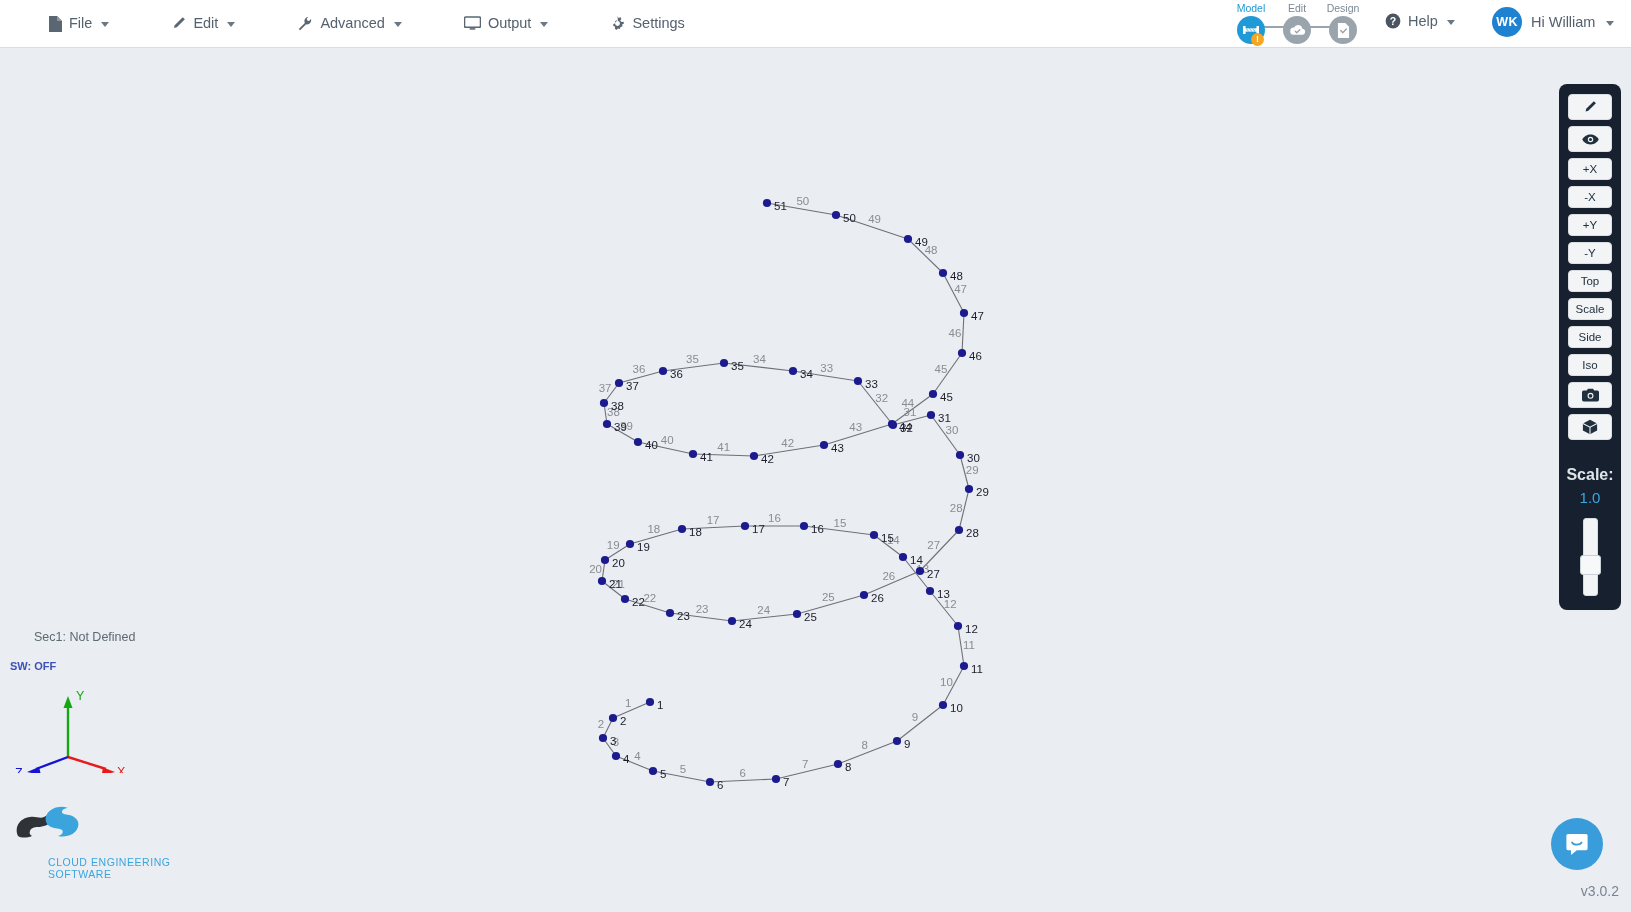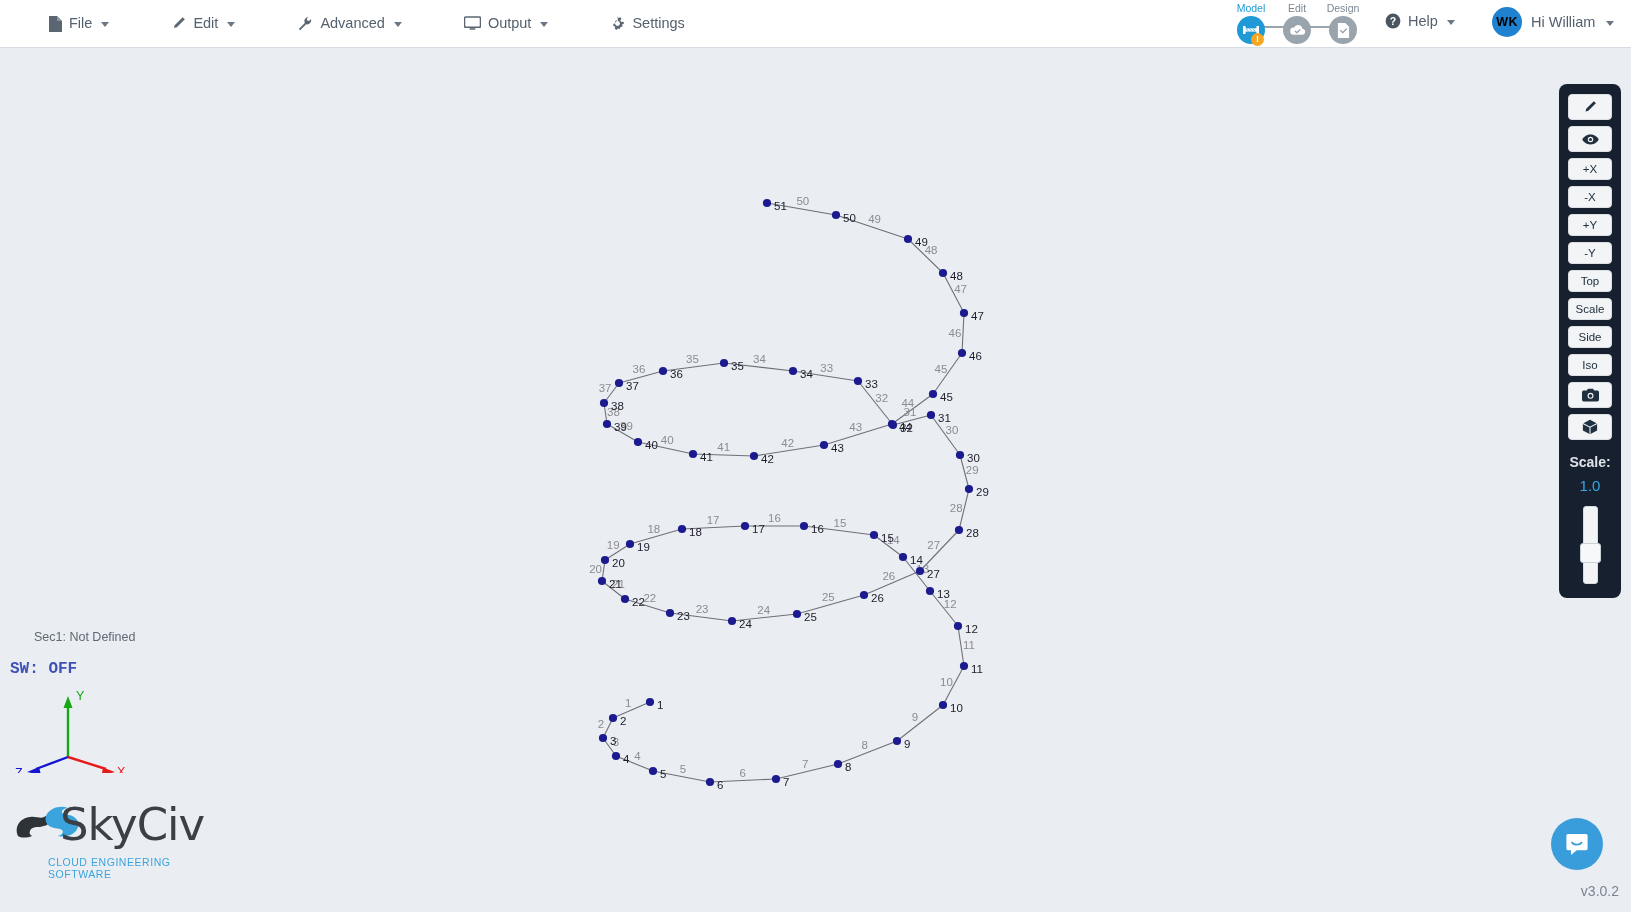--- a/index.html
+++ b/index.html
@@ -77,42 +77,42 @@
     display: flex; align-items: center; gap: 7px;
     color: #54616e; font-size: 14.5px; cursor: pointer;
   }
   #user-menu {
     position: absolute; left: 1492px; top: 7px;
     display: flex; align-items: center; gap: 9px;
     color: #54616e; font-size: 14.5px; cursor: pointer;
   }
   #avatar {
     width: 30px; height: 30px; border-radius: 50%;
-    background: #1f82d0; color: #000000;
+    background: #1f82d0; color: #ffffff;
     font-size: 12.5px; font-weight: bold; letter-spacing: .3px;
     display: flex; align-items: center; justify-content: center;
   }
 
   
   #canvas {
     position: absolute; top: 48px; left: 0;
     width: 1631px; height: 864px;
     background: #eaeef2;
     overflow: hidden;
   }
   #model-svg { position: absolute; top: 0; left: 0; }
 
   
   #sec-status {
     position: absolute; left: 25px; top: 582px;
     font-size: 12.5px; color: #5d6973; margin-left: 9px;
   }
   #sw-status {
     position: absolute; left: 10px; top: 612px;
-    font-size: 16px; color: #3f51b5; font-weight: bold; font-family: Liberation Mono, monospace;
+    font-size: 11px; color: #3f51b5; font-weight: bold;
   }
 
   
   #axis-triad { position: absolute; left: 14px; top: 635px; }
 
   
   #logo-wrap { position: absolute; left: 12px; top: 748px; }
   #logo-text {
     position: absolute; left: 48px; top: 6px;
     font-size: 45px; font-weight: 400; color: #3a4045;
@@ -140,22 +140,22 @@
     width: 44px; height: 22px;
     background: #f2f4f6;
     border: 1px solid #dadfe4;
     border-radius: 4px;
     display: flex; align-items: center; justify-content: center;
     font-size: 11.5px; color: #20303f;
     cursor: pointer; user-select: none;
   }
   .tb-btn.tall { height: 26px; }
   #scale-label {
-    margin-top: 8px;
-    font-size: 14px; font-weight: bold; color: #dfe4ea; line-height: 17px; text-align: right;
+    margin-top: 20px;
+    font-size: 16px; font-weight: bold; color: #dfe4ea; line-height: 17px; text-align: right;
   }
   #scale-value {
     font-size: 15px; color: #35a8e0; line-height: 18px;
   }
   #scale-slider {
     margin-top: 5px;
     position: relative;
     width: 15px; height: 78px;
     background: #f2f4f6;
     border: 1px solid #d7dce1;
@@ -536,21 +536,20 @@
       <polygon points="13,89 25,84 27,92" fill="#1414d2"></polygon>
       <text x="1" y="94" font-size="12.5" font-family="Liberation Sans, sans-serif" fill="#1414d2">Z</text>
     </svg>
   </div>
 
   <div id="logo-wrap">
     <svg width="190" height="62" viewBox="0 0 190 62">
       <path d="M6 40c-4-9 2-18 12-19 6-1 10 2 14 0 5-3 10-5 16-3 0 0-6 2-8 6-3 5-9 7-14 7-4 0-7 1-8 4-1 2 0 4 2 5-5 2-11 2-14 0z" fill="#2e3338"></path>
       <path d="M56 12c-8-3-17 0-21 6-3 5-1 11 4 13 4 2 9 1 11 3 2 2 0 5-4 6 9 2 18-2 20-9 2-6-3-11-9-12-4-1-7-1-7-3 0-3 4-4 6-4z" fill="#3ba4dd"></path>
     </svg>
-    <div id="logo-text">SkyCiv</div>
     <div id="logo-tag">CLOUD ENGINEERING SOFTWARE</div>
   </div>
 </div>
 
 <div id="right-toolbar">
 
   <div class="tb-btn tall">
     <span class="ico">
       <svg width="14" height="14" viewBox="0 0 16 16">
           <path d="M12.4 1.3l2.3 2.3-8.7 8.7-3.1.8.8-3.1z" fill="#20303f"></path>

